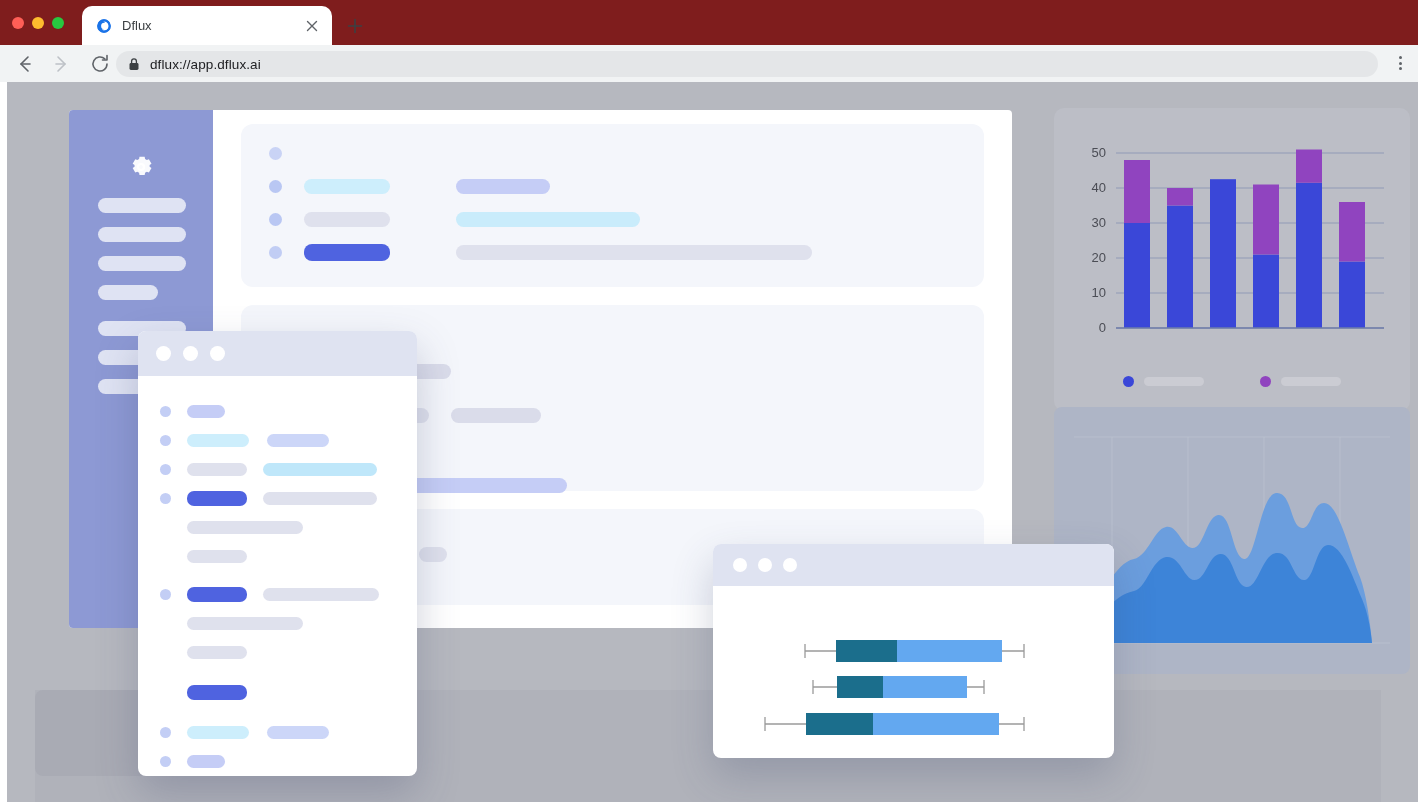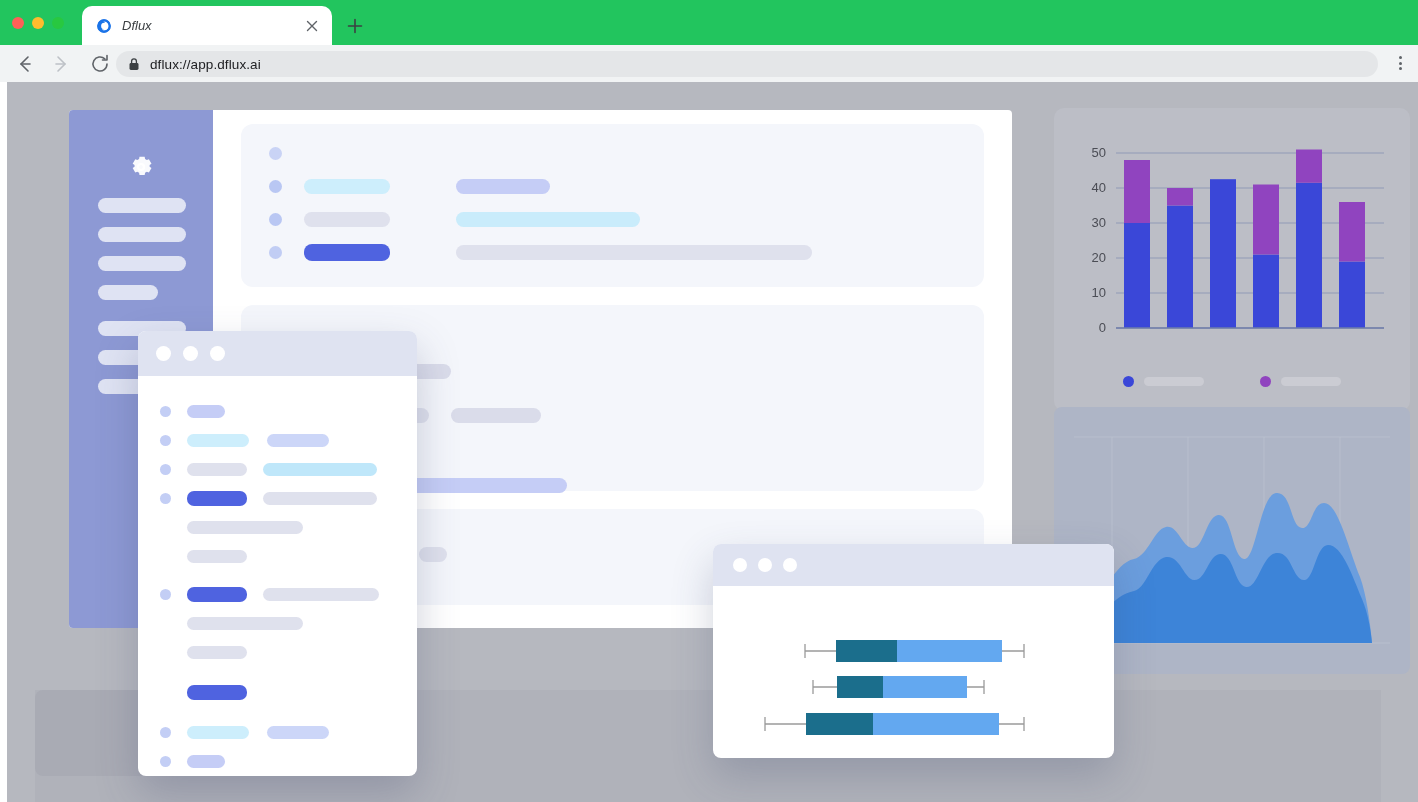--- a/index.html
+++ b/index.html
@@ -6,22 +6,21 @@
   html, body {
     width: 1418px; height: 802px;
     font-family: "Liberation Sans", sans-serif;
     background: #ffffff; overflow: hidden;
   }
   .app { position: relative; width: 1418px; height: 802px; }
 
   
   .chrome-tabstrip {
     position: absolute; left: 0; top: 0; width: 1418px; height: 45px;
-    background: #22c55e;
-    font-style: italic;
+    background: #7f1d1d;
   }
   .traffic { position: absolute; left: 12px; top: 17px; display: flex; gap: 8px; }
   .traffic i { width: 12px; height: 12px; border-radius: 50%; display: block; }
   .tl-red { background: #ff5f57; }
   .tl-yellow { background: #febc2e; }
   .tl-green { background: #28c840; }
 
   .tab {
     position: absolute; left: 82px; top: 6px; width: 250px; height: 39px;
     background: #ffffff; border-radius: 10px 10px 0 0;

